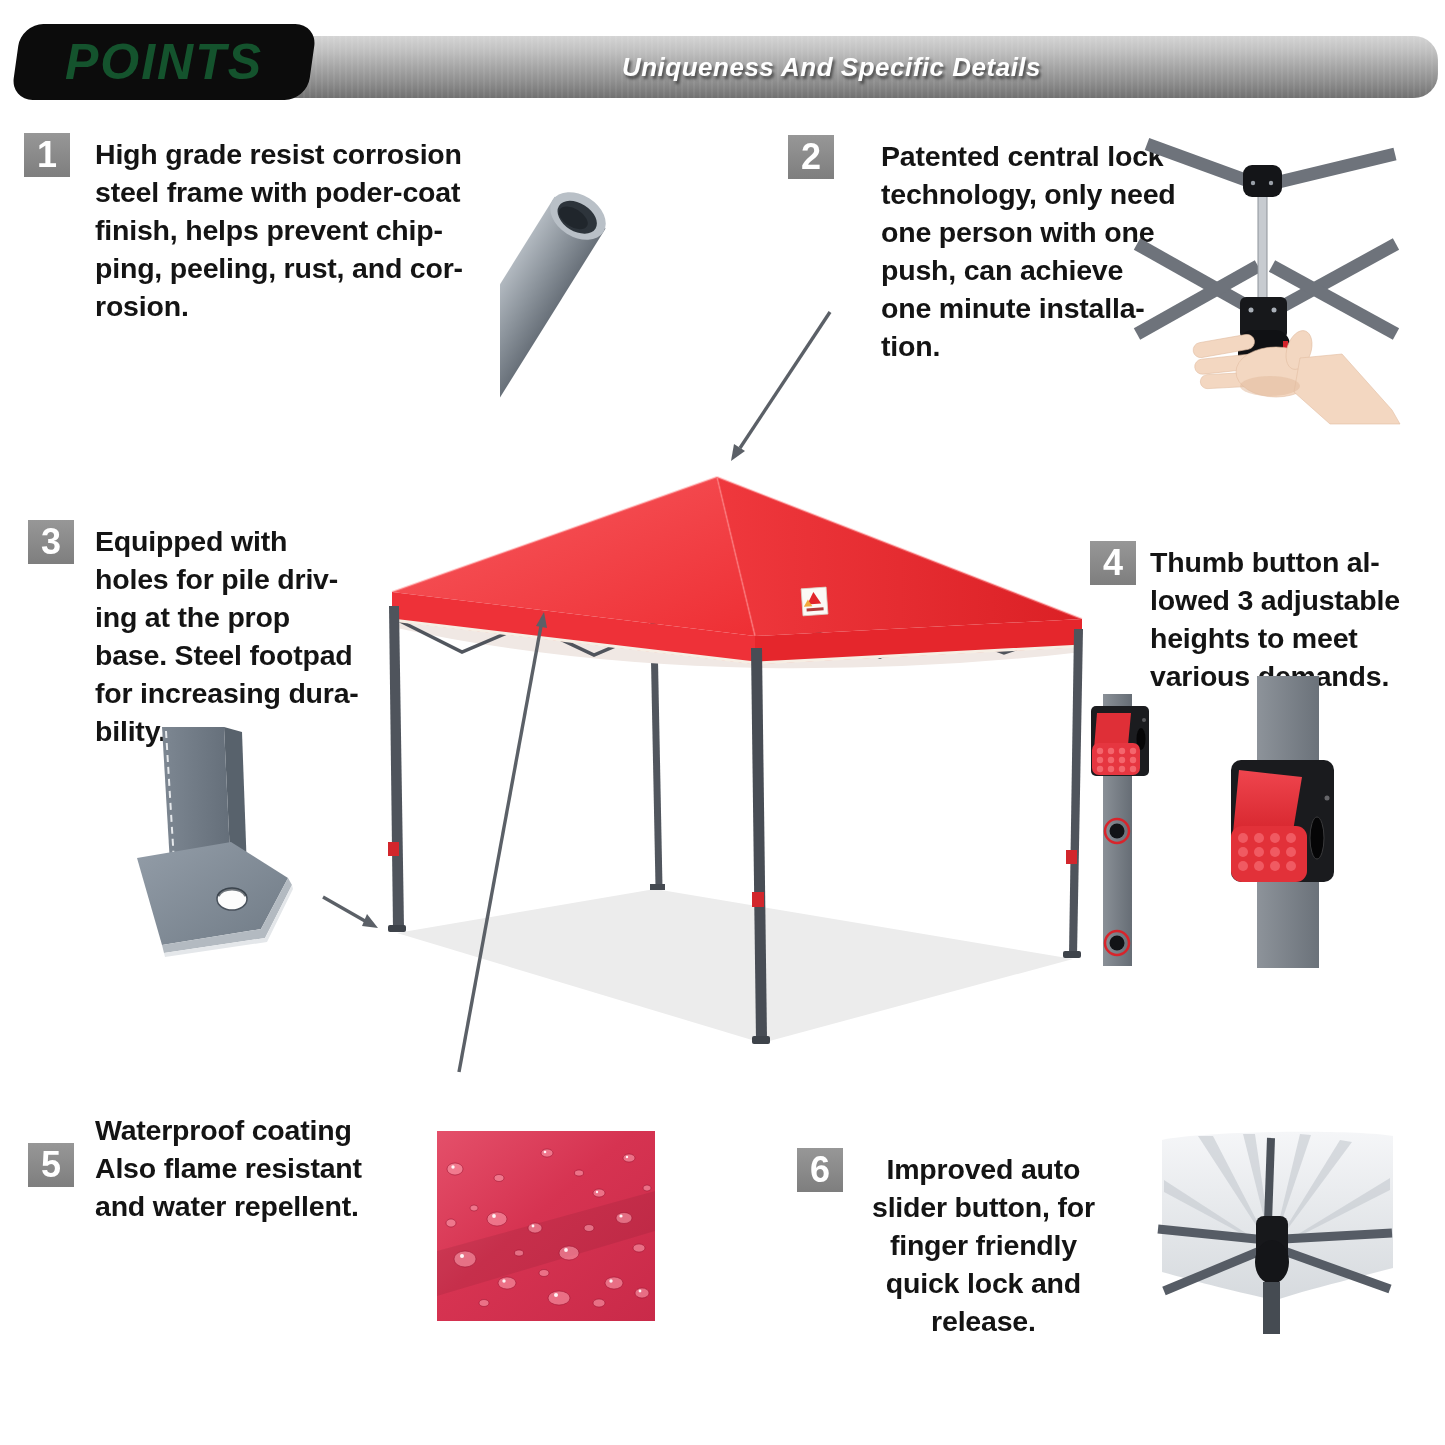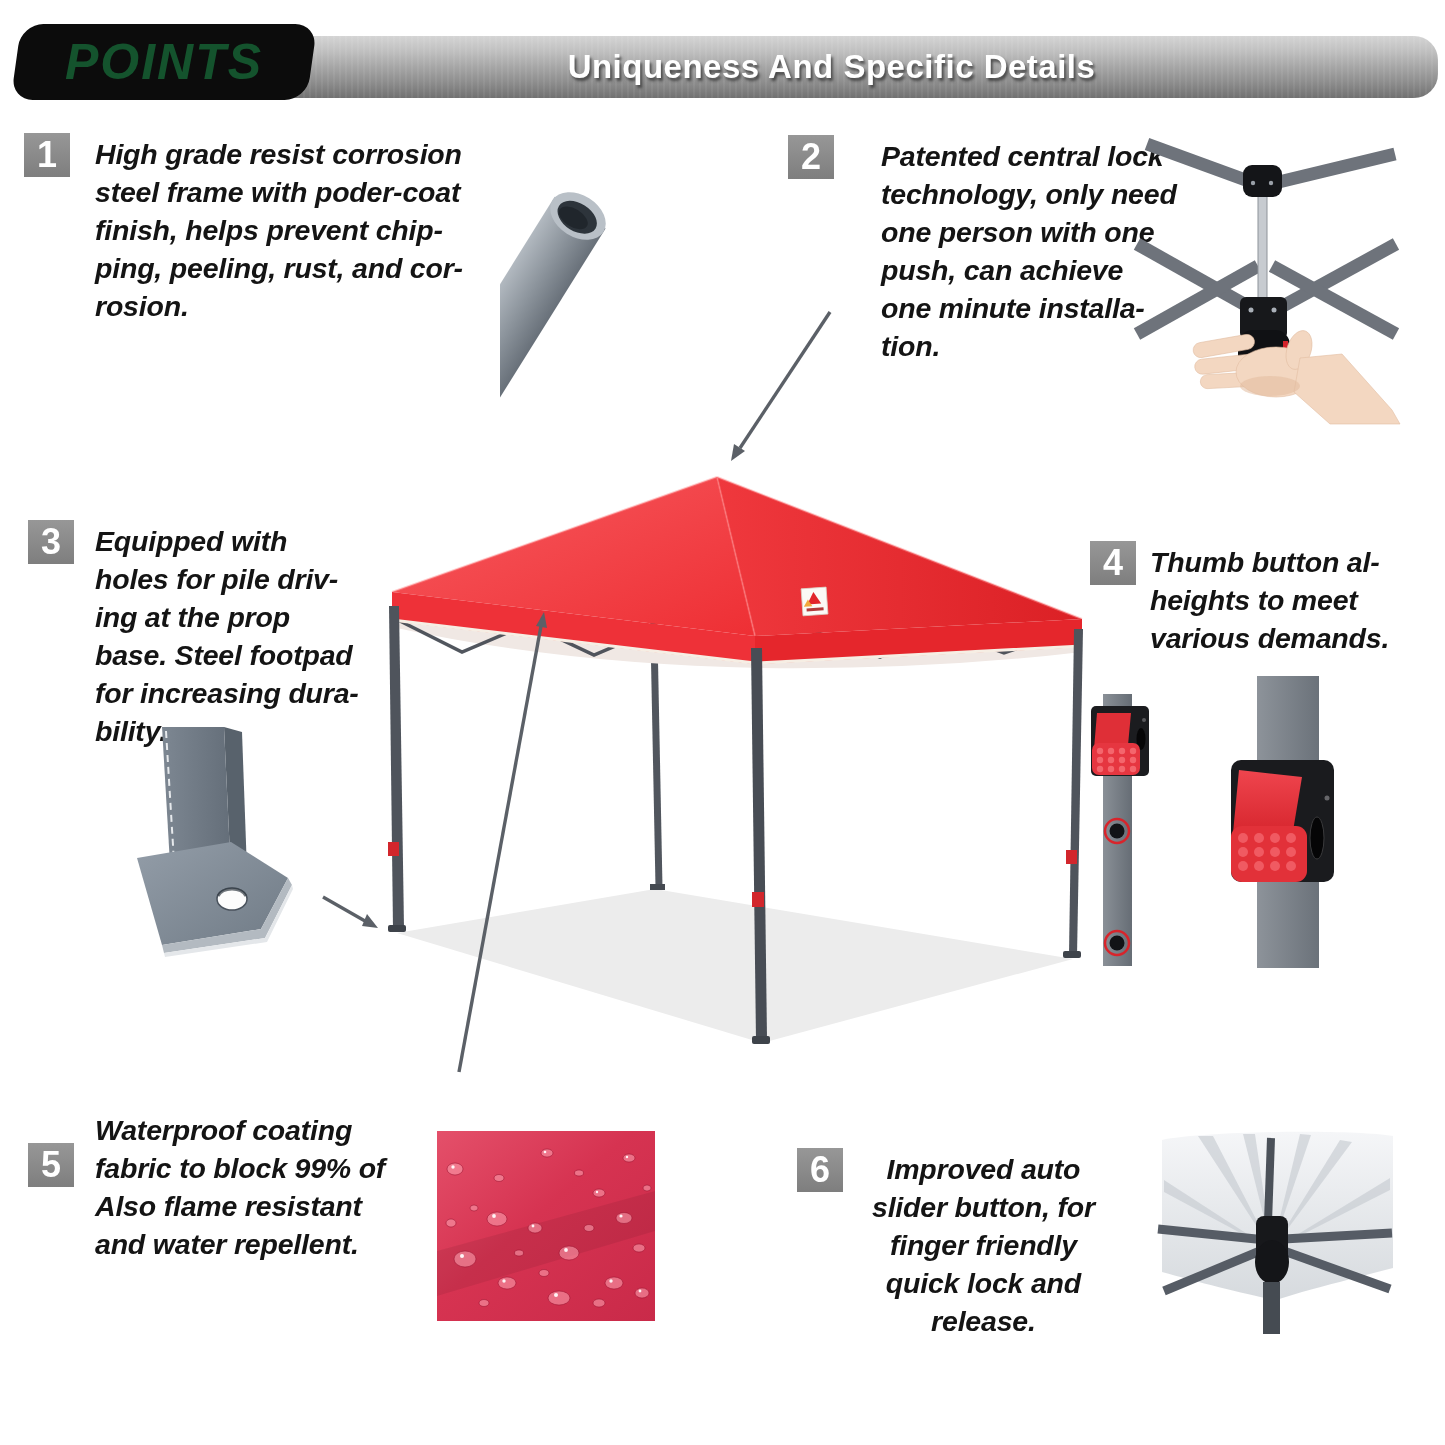--- a/index.html
+++ b/index.html
@@ -5,32 +5,32 @@
   html,body{margin:0;padding:0;background:#ffffff;}
   #canvas{position:relative;width:1445px;height:1445px;background:#ffffff;overflow:hidden;
           font-family:"Liberation Sans","DejaVu Sans",sans-serif;}
   
   .hdr-bar{position:absolute;left:225px;top:36px;width:1213px;height:62px;
     border-radius:0 24px 24px 0;
     background:linear-gradient(180deg,#d4d4d4 0%,#c2c2c2 22%,#a8a8a8 48%,#8e8e8e 74%,#717171 100%);}
   .hdr-bar::after{content:"";position:absolute;inset:0;border-radius:inherit;
     background:repeating-linear-gradient(90deg,rgba(255,255,255,.06) 0 2px,rgba(0,0,0,0) 2px 6px);}
   .hdr-title{position:absolute;left:0;top:0;width:100%;height:100%;display:flex;align-items:center;justify-content:center;
-    color:#ffffff;font-size:33px;font-weight:700;letter-spacing:.5px;
+    color:#ffffff;font-size:26px;font-weight:700;font-style:italic;letter-spacing:.5px;
     text-shadow:2px 3px 3px rgba(45,45,45,.75);z-index:2;}
   .hdr-badge{position:absolute;left:16px;top:24px;width:296px;height:76px;background:#0c0c0c;
     border-radius:22px;transform:skewX(-8deg);z-index:3;}
   .hdr-badge-label{position:absolute;left:16px;top:24px;width:296px;height:76px;z-index:4;
     display:flex;align-items:center;justify-content:center;color:#14532d;
     font-size:50px;font-weight:700;font-style:italic;letter-spacing:2px;}
   
   .num{position:absolute;width:46px;height:44px;display:flex;align-items:center;justify-content:center;
     background:linear-gradient(180deg,#979797,#7e7e7e);color:#ffffff;font-size:36px;font-weight:700;}
   .pt-text{position:absolute;color:#141414;font-weight:700;font-size:28.5px;line-height:38px;letter-spacing:-.2px;}
-  .ln{white-space:nowrap;font-style:italic;}
+  .ln{white-space:nowrap;}
   
   .illus{position:absolute;}
   .drop{fill:rgba(255,165,180,.55);stroke:rgba(150,12,42,.5);stroke-width:1;}
   .hl{fill:#ffffff;opacity:.92;}
   .bar{stroke:#6e737b;stroke-width:13;stroke-linecap:butt;}
   .ubar{stroke:#565c65;stroke-width:9;}
 </style>
 </head>
 <body>
 
@@ -67,28 +67,28 @@
     <div class="ln">holes for pile driv-</div>
     <div class="ln">ing at the prop</div>
     <div class="ln">base. Steel footpad</div>
     <div class="ln">for increasing dura-</div>
     <div class="ln">bility.</div>
   </div>
 
   <div class="num" style="left:1090px;top:541px;">4</div>
   <div class="pt-text" style="left:1150px;top:543px;">
     <div class="ln">Thumb button al-</div>
+    <div class="ln">lowed 3 adjustable</div>
     <div class="ln">heights to meet</div>
     <div class="ln">various demands.</div>
   </div>
 
   <div class="num" style="left:28px;top:1143px;">5</div>
   <div class="pt-text" style="left:95px;top:1111px;">
     <div class="ln">Waterproof coating</div>
-    <div class="ln">fabric to block 99% of</div>
     <div class="ln">Also flame resistant</div>
     <div class="ln">and water repellent.</div>
   </div>
 
   <div class="num" style="left:797px;top:1148px;">6</div>
   <div class="pt-text" style="left:872px;top:1150px;text-align:center;">
     <div class="ln">Improved auto</div>
     <div class="ln">slider button, for</div>
     <div class="ln">finger friendly</div>
     <div class="ln">quick lock and</div>

